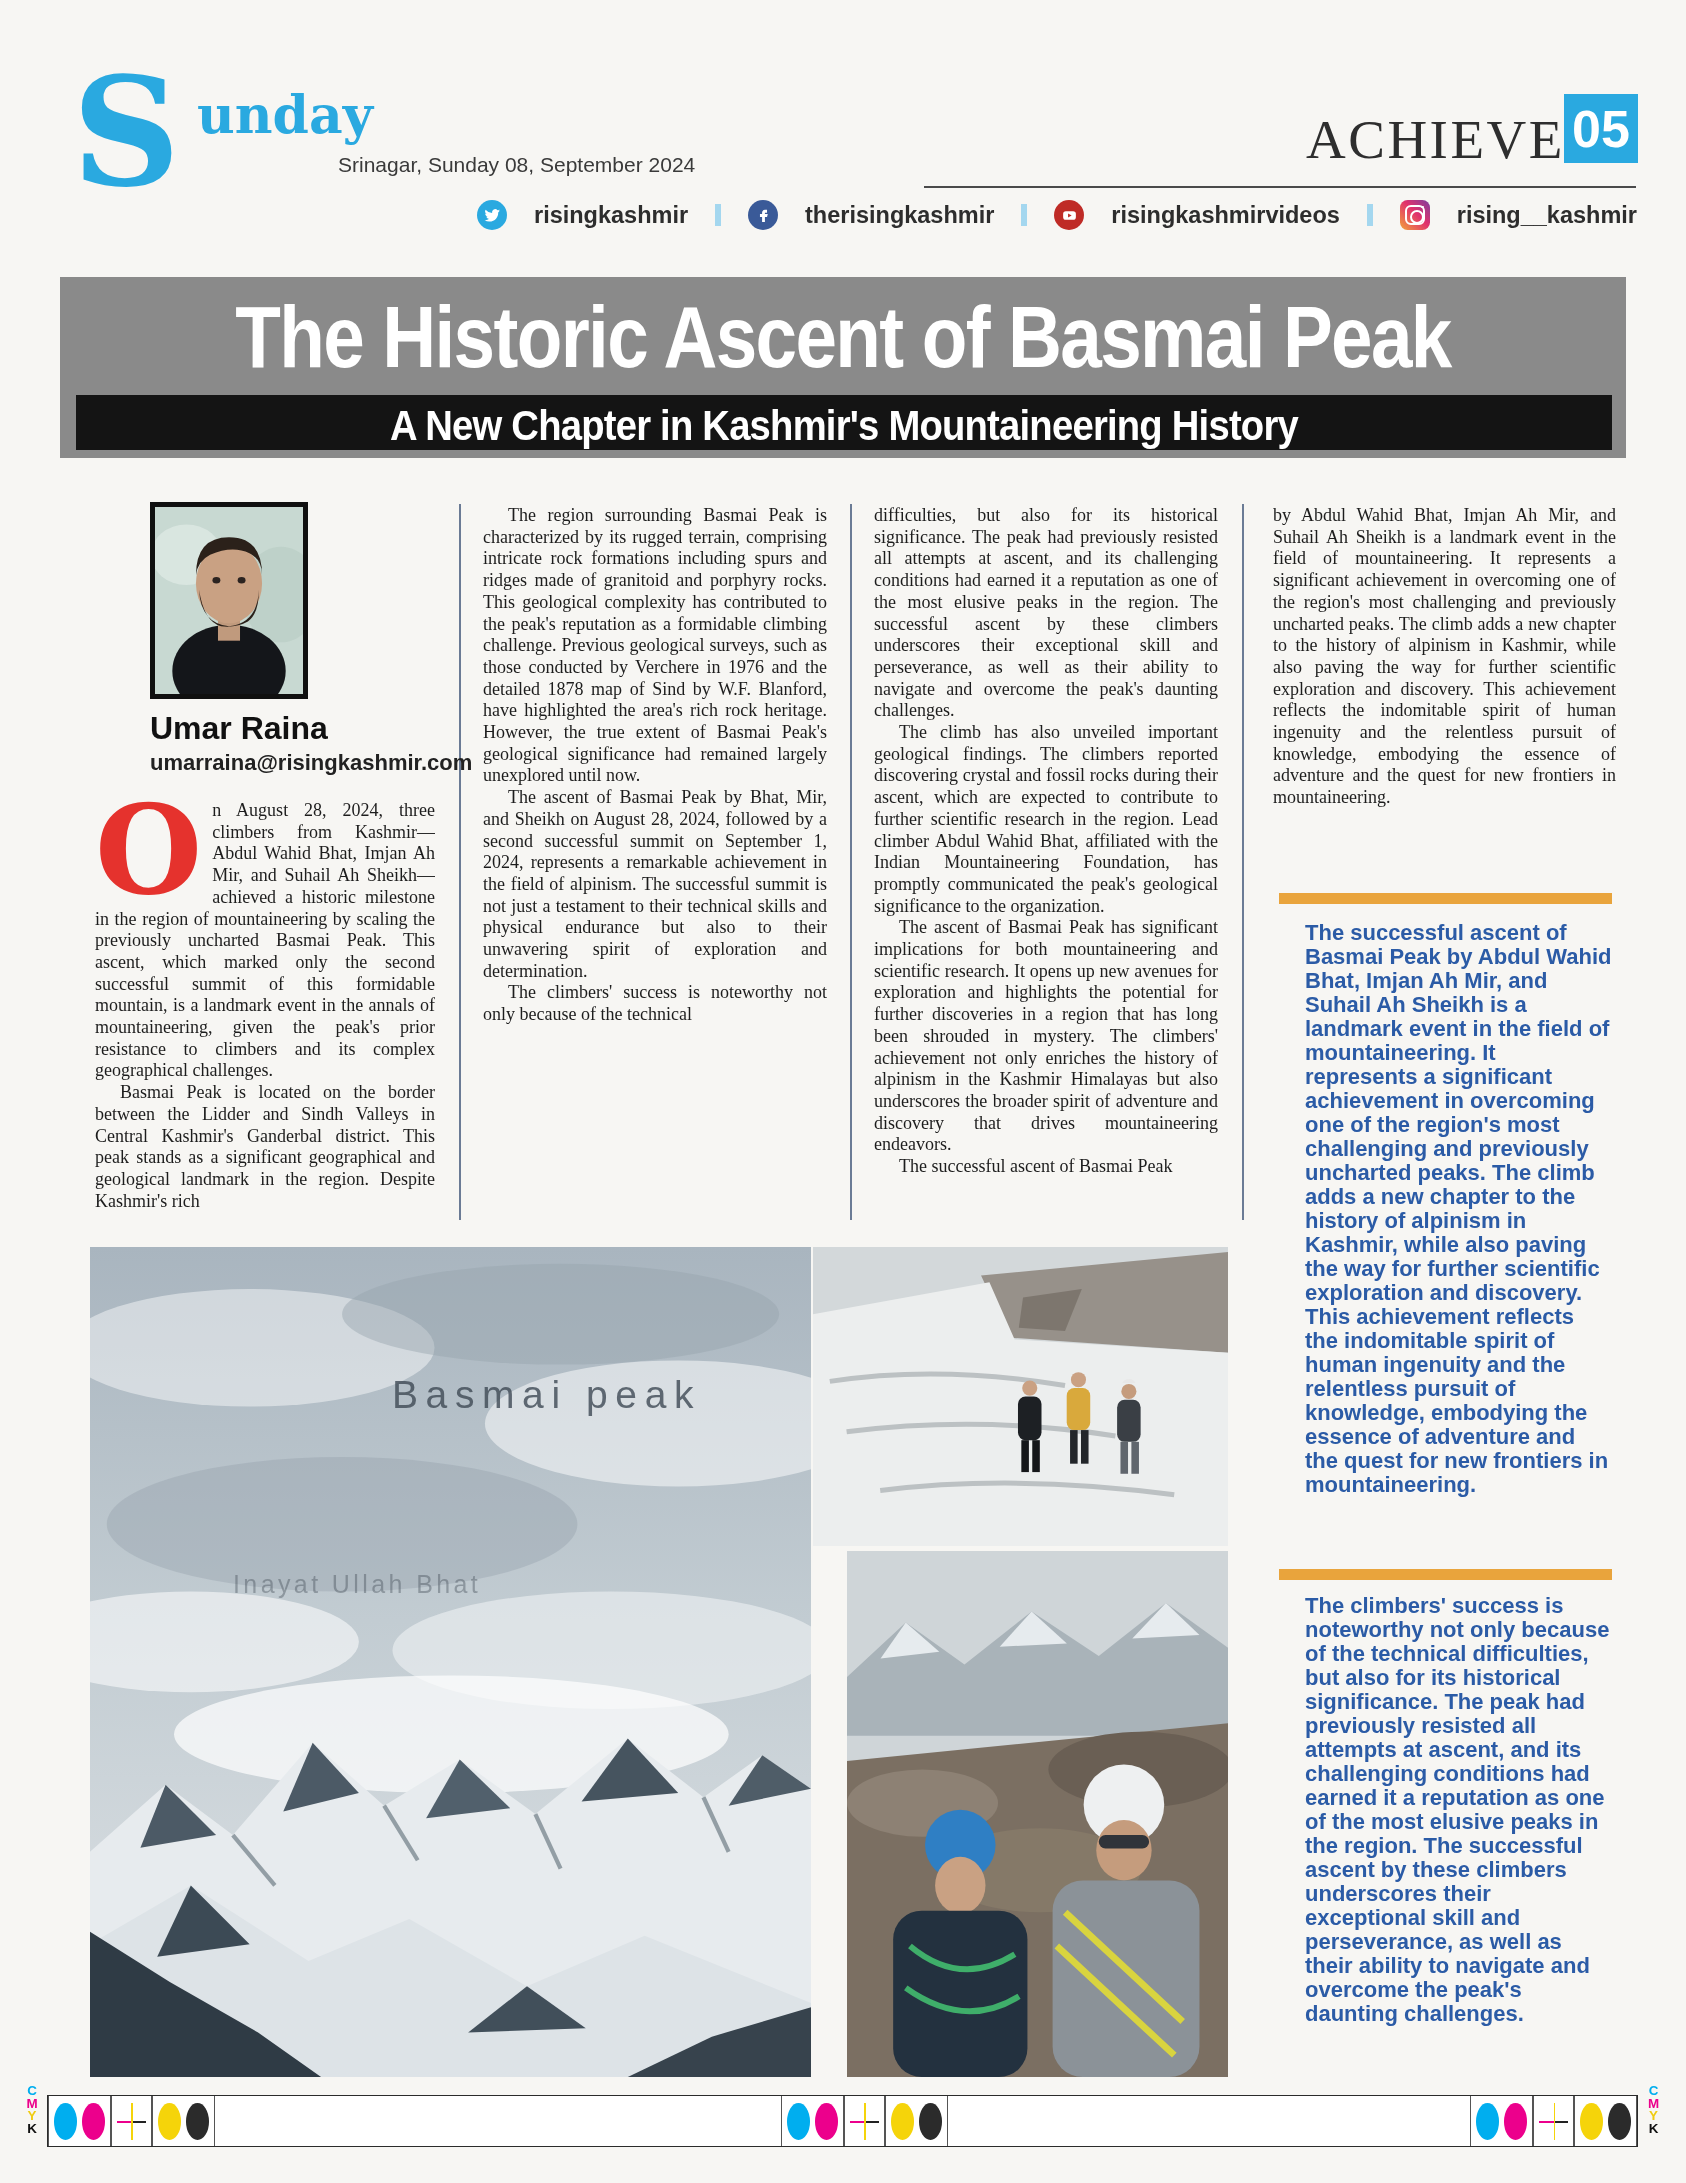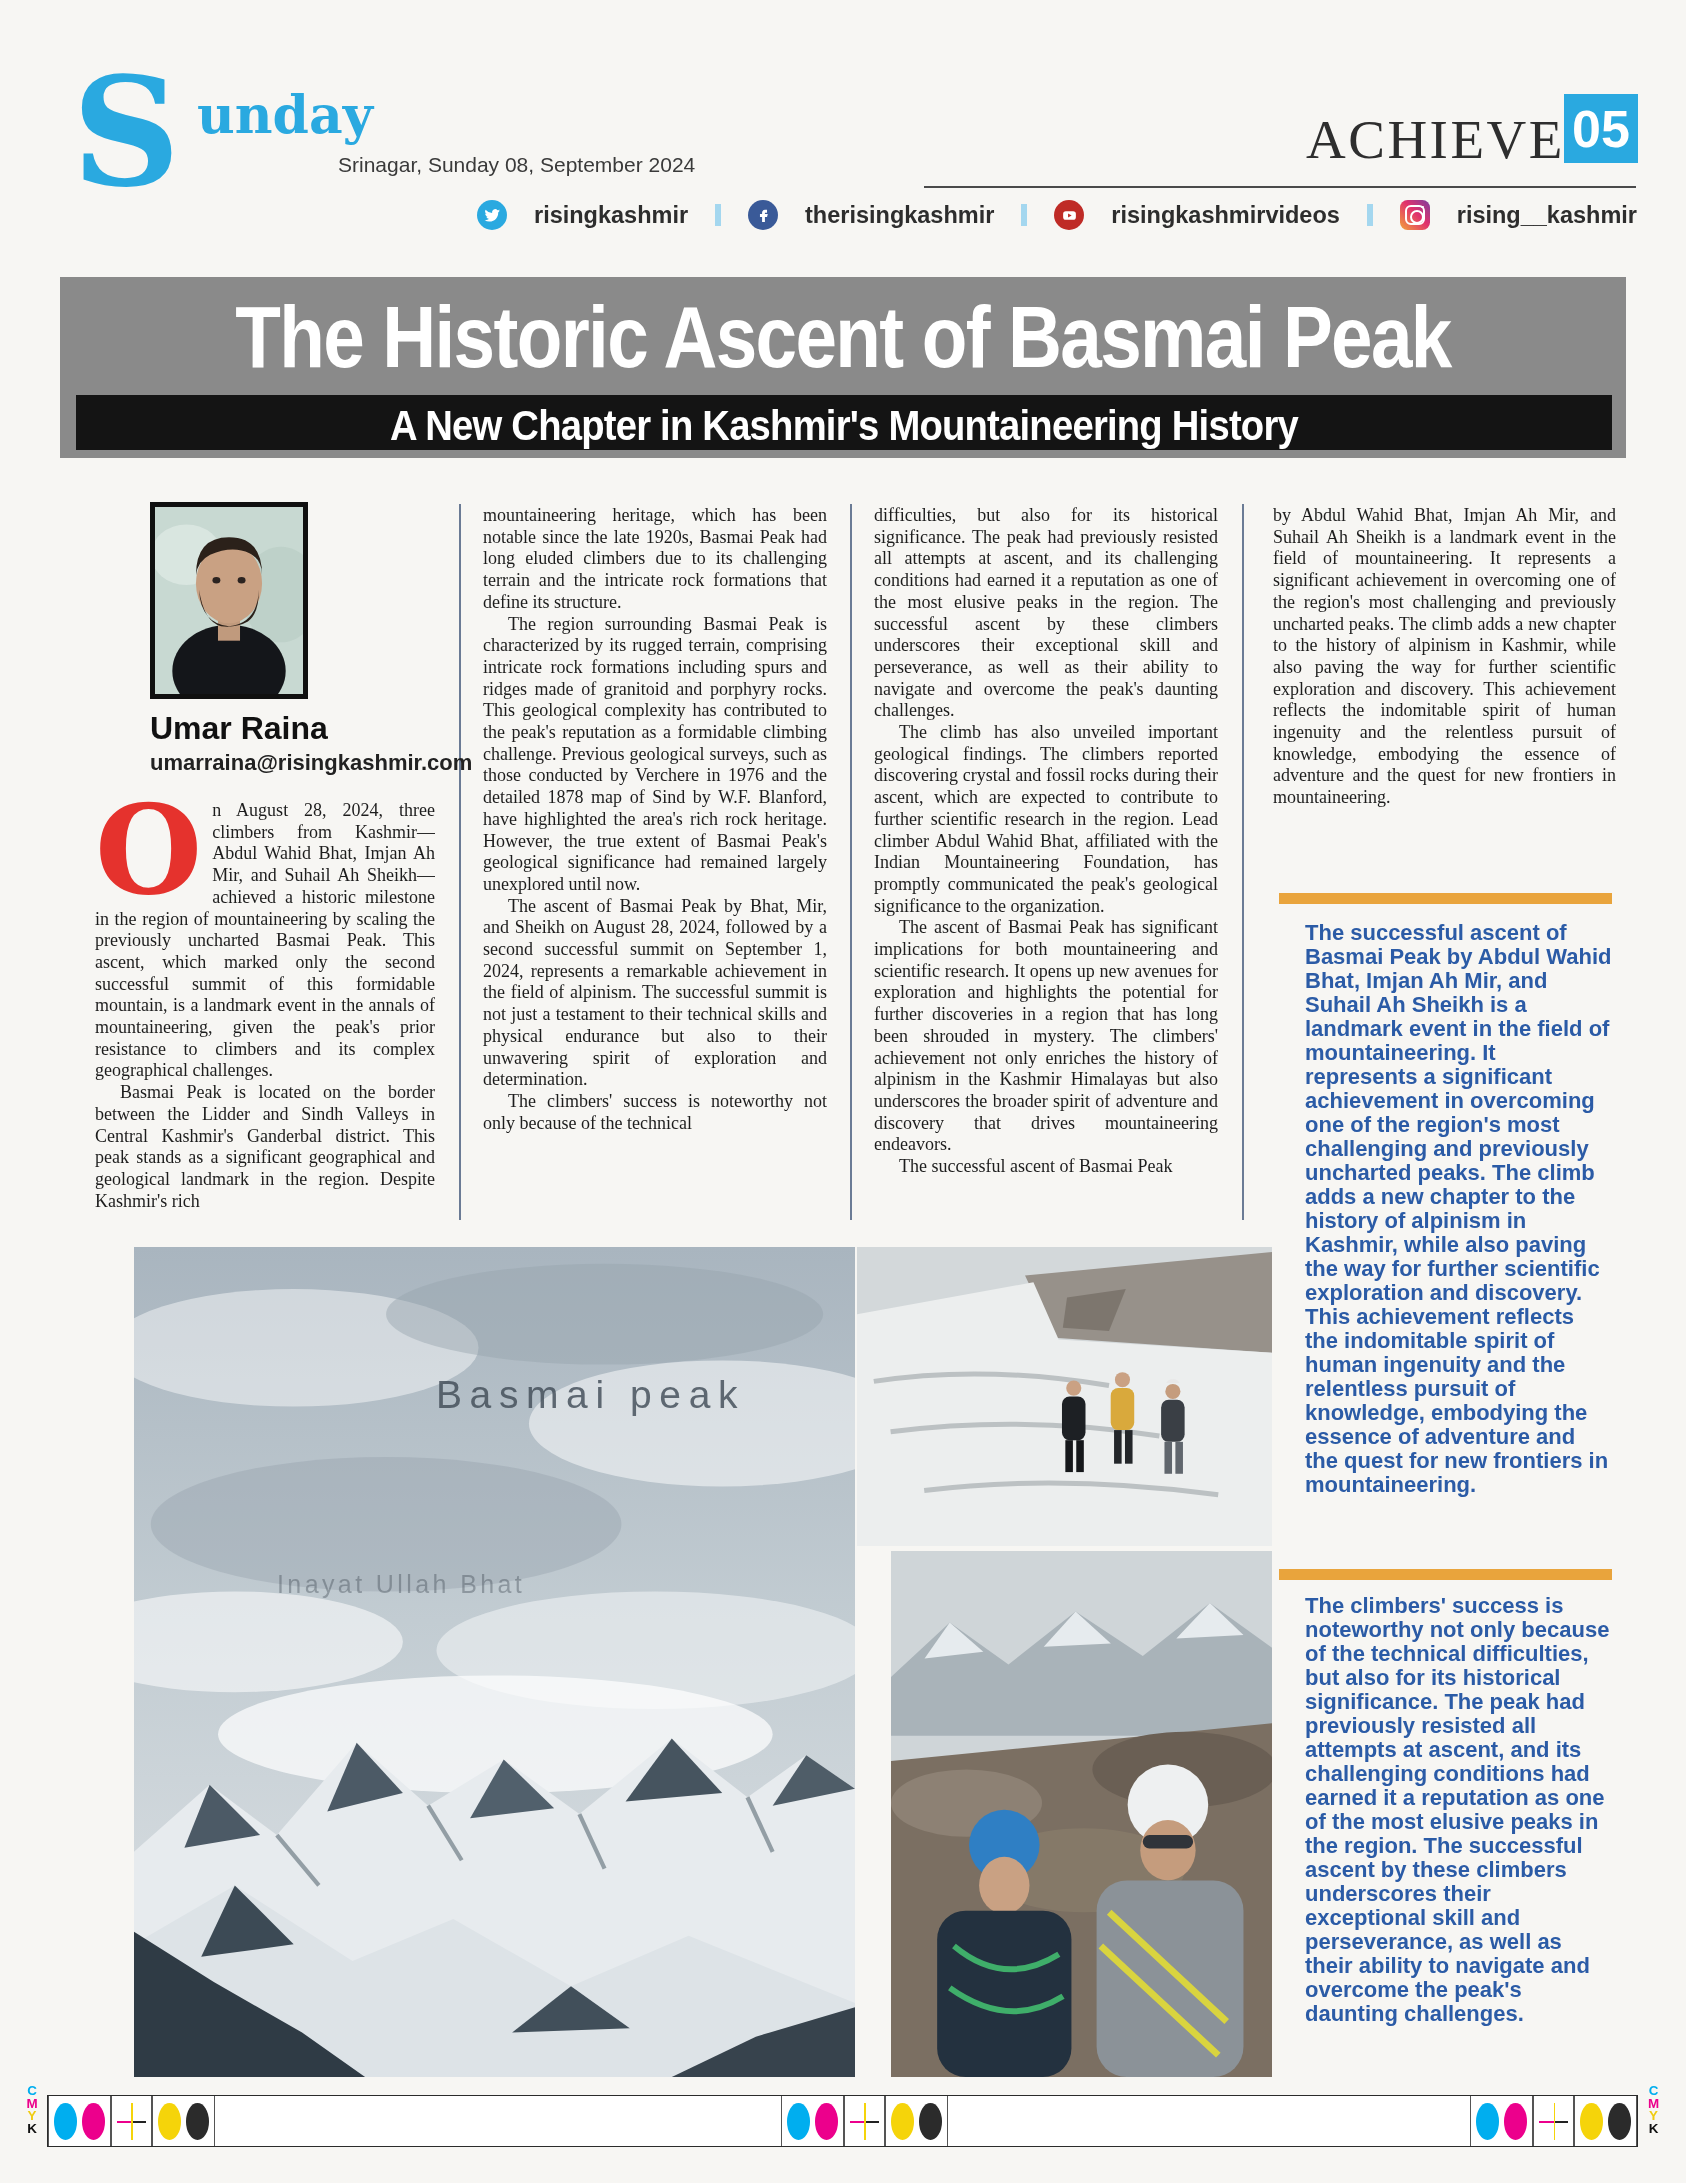--- a/index.html
+++ b/index.html
@@ -63,21 +63,21 @@
           color:#e5322d;margin:6.7px 10px 0 0;}
 
   
   .quote-bar{position:absolute;width:333px;height:11px;background:#e9a43c;}
   .qb1{left:1279px;top:893px;} .qb2{left:1279px;top:1569px;}
   .pull-quote{position:absolute;width:307px;color:#2b5ba6;font-weight:700;font-size:22px;line-height:24px;overflow:hidden;}
   .pq1{left:1305px;top:921px;height:588px;}
   .pq2{left:1305px;top:1594px;height:437px;}
 
   
-  .photo{position:absolute;overflow:hidden;background:#84cc16;margin-left:44px;}
+  .photo{position:absolute;overflow:hidden;background:#84cc16;}
   .photo svg{display:block;width:100%;height:100%;}
   .photo-main{left:90px;top:1247px;width:721px;height:830px;}
   .photo-tr{left:813px;top:1247px;width:415px;height:299px;}
   .photo-br{left:847px;top:1551px;width:381px;height:526px;}
   .overlay-caption{position:absolute;left:302px;top:126px;font-size:39px;letter-spacing:7.6px;color:#3f4a55;
           font-weight:400;opacity:.8;font-family:"Liberation Sans",sans-serif;}
   .overlay-watermark{position:absolute;left:143px;top:323px;font-size:25px;letter-spacing:3.4px;
           color:#3c4650;opacity:.38;text-align:center;}
 
   
@@ -169,21 +169,20 @@
   </div>
   <div class="author-name">Umar Raina</div>
   <div class="author-email">umarraina@risingkashmir.com</div>
 
   <div class="body-col col1">
     <p class="p-first"><span class="dropcap">O</span><span>n August 28, 2024, three climbers from Kashmir—Abdul Wahid Bhat, Imjan Ah Mir, and Suhail Ah Sheikh—achieved a historic milestone in the region of mountaineering by scaling the previously uncharted Basmai Peak. This ascent, which marked only the second successful summit of this formidable mountain, is a landmark event in the annals of mountaineering, given the peak's prior resistance to climbers and its complex geographical challenges.</span></p>
     <p>Basmai Peak is located on the border between the Lidder and Sindh Valleys in Central Kashmir's Ganderbal district. This peak stands as a significant geographical and geological landmark in the region. Despite Kashmir's rich</p>
   </div>
 
   <div class="body-col col2">
-    <p class="p-first">mountaineering heritage, which has been notable since the late 1920s, Basmai Peak had long eluded climbers due to its challenging terrain and the intricate rock formations that define its structure.</p>
     <p>The region surrounding Basmai Peak is characterized by its rugged terrain, comprising intricate rock formations including spurs and ridges made of granitoid and porphyry rocks. This geological complexity has contributed to the peak's reputation as a formidable climbing challenge. Previous geological surveys, such as those conducted by Verchere in 1976 and the detailed 1878 map of Sind by W.F. Blanford, have highlighted the area's rich rock heritage. However, the true extent of Basmai Peak's geological significance had remained largely unexplored until now.</p>
     <p>The ascent of Basmai Peak by Bhat, Mir, and Sheikh on August 28, 2024, followed by a second successful summit on September 1, 2024, represents a remarkable achievement in the field of alpinism. The successful summit is not just a testament to their technical skills and physical endurance but also to their unwavering spirit of exploration and determination.</p>
     <p>The climbers' success is noteworthy not only because of the technical</p>
   </div>
 
   <div class="body-col col3">
     <p class="p-first">difficulties, but also for its historical significance. The peak had previously resisted all attempts at ascent, and its challenging conditions had earned it a reputation as one of the most elusive peaks in the region. The successful ascent by these climbers underscores their exceptional skill and perseverance, as well as their ability to navigate and overcome the peak's daunting challenges.</p>
     <p>The climb has also unveiled important geological findings. The climbers reported discovering crystal and fossil rocks during their ascent, which are expected to contribute to further scientific research in the region. Lead climber Abdul Wahid Bhat, affiliated with the Indian Mountaineering Foundation, has promptly communicated the peak's geological significance to the organization.</p>
     <p>The ascent of Basmai Peak has significant implications for both mountaineering and scientific research. It opens up new avenues for exploration and highlights the potential for further discoveries in a region that has long been shrouded in mystery. The climbers' achievement not only enriches the history of alpinism in the Kashmir Himalayas but also underscores the broader spirit of adventure and discovery that drives mountaineering endeavors.</p>
     <p>The successful ascent of Basmai Peak</p>

